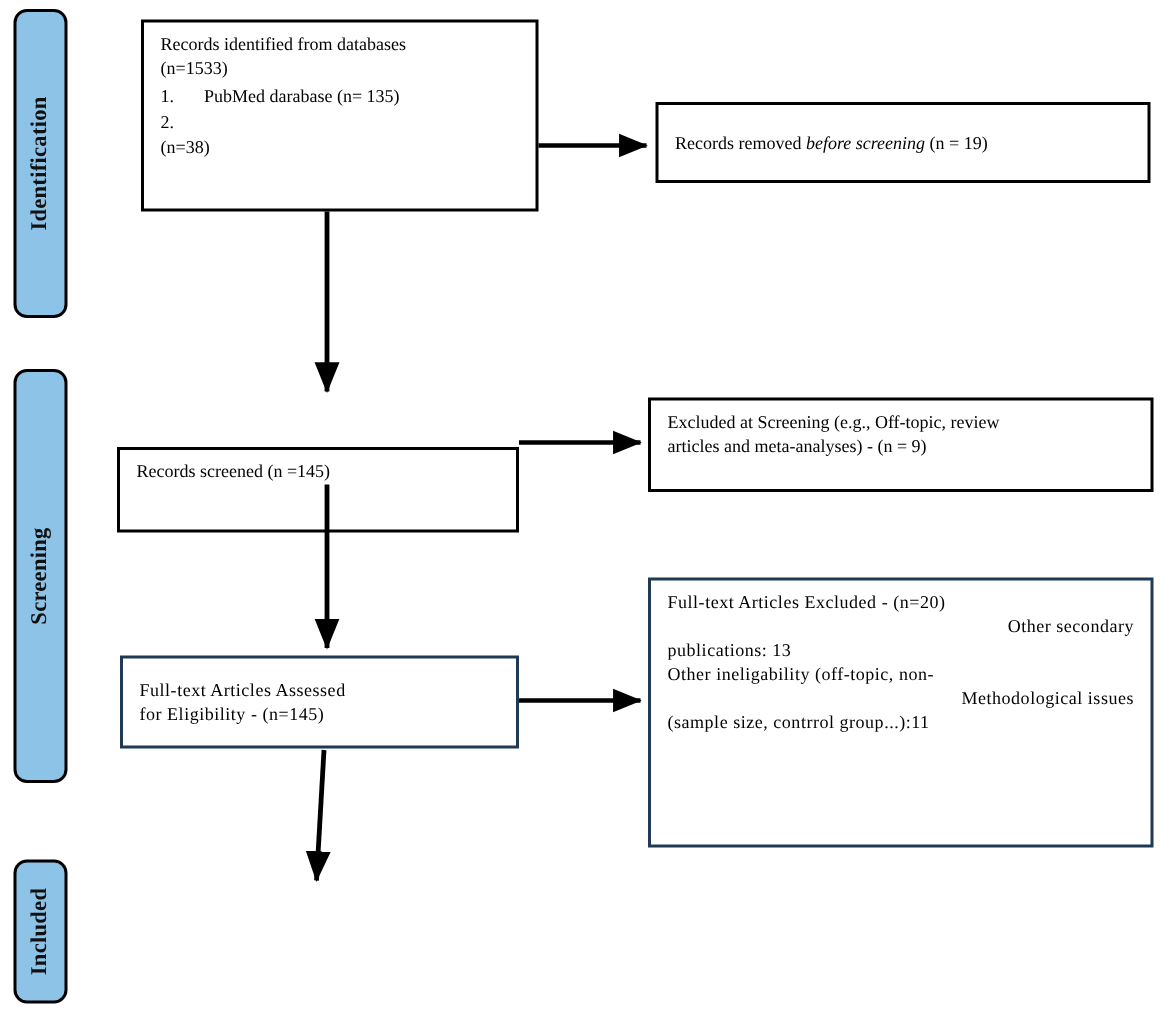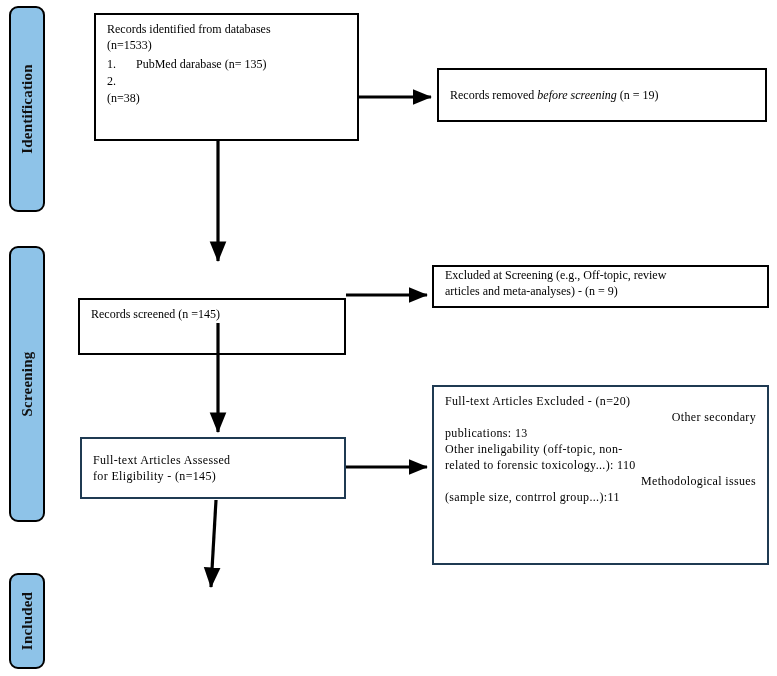--- a/index.html
+++ b/index.html
@@ -51,21 +51,21 @@
     border: 2.5px solid #000000;
     padding: 7px 11px 6px 11px;
     font-size: 12px;
     line-height: 1.33;
   }
   .box.teal { border-color: #1F3A52; border-width: 2.5px; }
 
   #box-identified     { left: 94px;  top: 13px;  width: 265px; height: 128px; }
   #box-removed        { left: 437px; top: 68px;  width: 330px; height: 54px;  display: flex; align-items: center; }
   #box-screened       { left: 78px;  top: 266px; width: 268px; height: 57px;  display: flex; align-items: flex-start; margin-top: 32px; }
-  #box-excluded-scr   { left: 432px; top: 265px; width: 337px; height: 43px;  display: flex; align-items: flex-end; }
+  #box-excluded-scr   { left: 432px; top: 265px; width: 337px; height: 63px;  display: flex; align-items: flex-start; }
   #box-fulltext       { left: 80px;  top: 437px; width: 266px; height: 62px;  display: flex; align-items: center; }
   #box-fulltext-excl  { left: 432px; top: 385px; width: 337px; height: 180px; }
   #box-included       { left: 78px;  top: 592px; width: 267px; height: 68px;  }
 
   .box-line { margin: 0; }
   em.ital { font-style: italic; }
 
   
   ol.numlist {
     margin: 3px 0 0 0;
@@ -145,21 +145,20 @@
       <div class="box-line wide">Full-text  Articles  Assessed</div>
       <div class="box-line wide">for Eligibility  - (n=145)</div>
     </div>
   </div>
 
   <div class="box teal" id="box-fulltext-excl">
     <div class="box-line wide">Full-text  Articles  Excluded  - (n=20)</div>
     <div class="box-line lead-indent wide">Other secondary</div>
     <div class="box-line wide">publications:  13</div>
     <div class="box-line wide">Other ineligability (off-topic,  non-</div>
-    <div class="box-line wide">related  to forensic  toxicology...):  110</div>
     <div class="box-line lead-indent wide">Methodological   issues</div>
     <div class="box-line wide">(sample size,  contrrol  group...):11</div>
   </div>
 
 
   <svg id="connectors" viewBox="0 0 777 676">
     <defs>
       <marker id="arrowhead" markerWidth="7" markerHeight="7" refX="6.1" refY="3.1" orient="auto" markerUnits="strokeWidth">
         <path d="M0,0.5 L6.4,3.1 L0,5.7 z" fill="#000000"></path>
       </marker>

